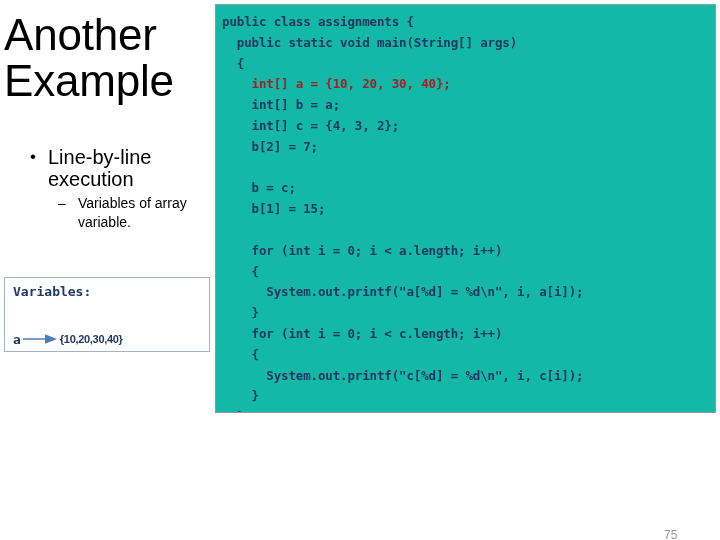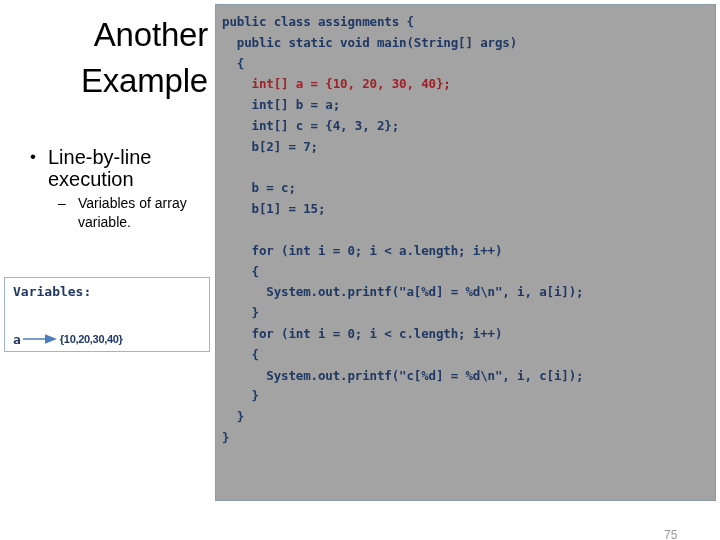--- a/index.html
+++ b/index.html
@@ -23,22 +23,22 @@
     top: 0;
     width: 212px;
     height: 540px;
   }
 
   #slide-title {
     position: absolute;
     left: 4px;
     top: 12px;
     width: 204px;
-    text-align: right;
-    font-size: 33px;
+    text-align: left;
+    font-size: 44px;
     line-height: 46px;
     color: #000000;
     font-weight: 400;
     letter-spacing: -0.2px;
   }
 
   #bullet-list {
     position: absolute;
     left: 4px;
     top: 146px;
@@ -130,24 +130,24 @@
     color: #1F3864;
     letter-spacing: -0.3px;
   }
 
   
   #code-panel {
     position: absolute;
     left: 215px;
     top: 4px;
     width: 501px;
-    height: 497px;
+    height: 409px;
     box-sizing: border-box;
     border: 1px solid #8C9BA8;
-    background: #a3a3a3;
+    background: #14b8a6;
     overflow: hidden;
   }
   #code-block {
     position: absolute;
     left: 6px;
     top: 7px;
     right: 0;
     font-family: "DejaVu Sans Mono", monospace;
     font-size: 12.5px;
     line-height: 20.8px;

